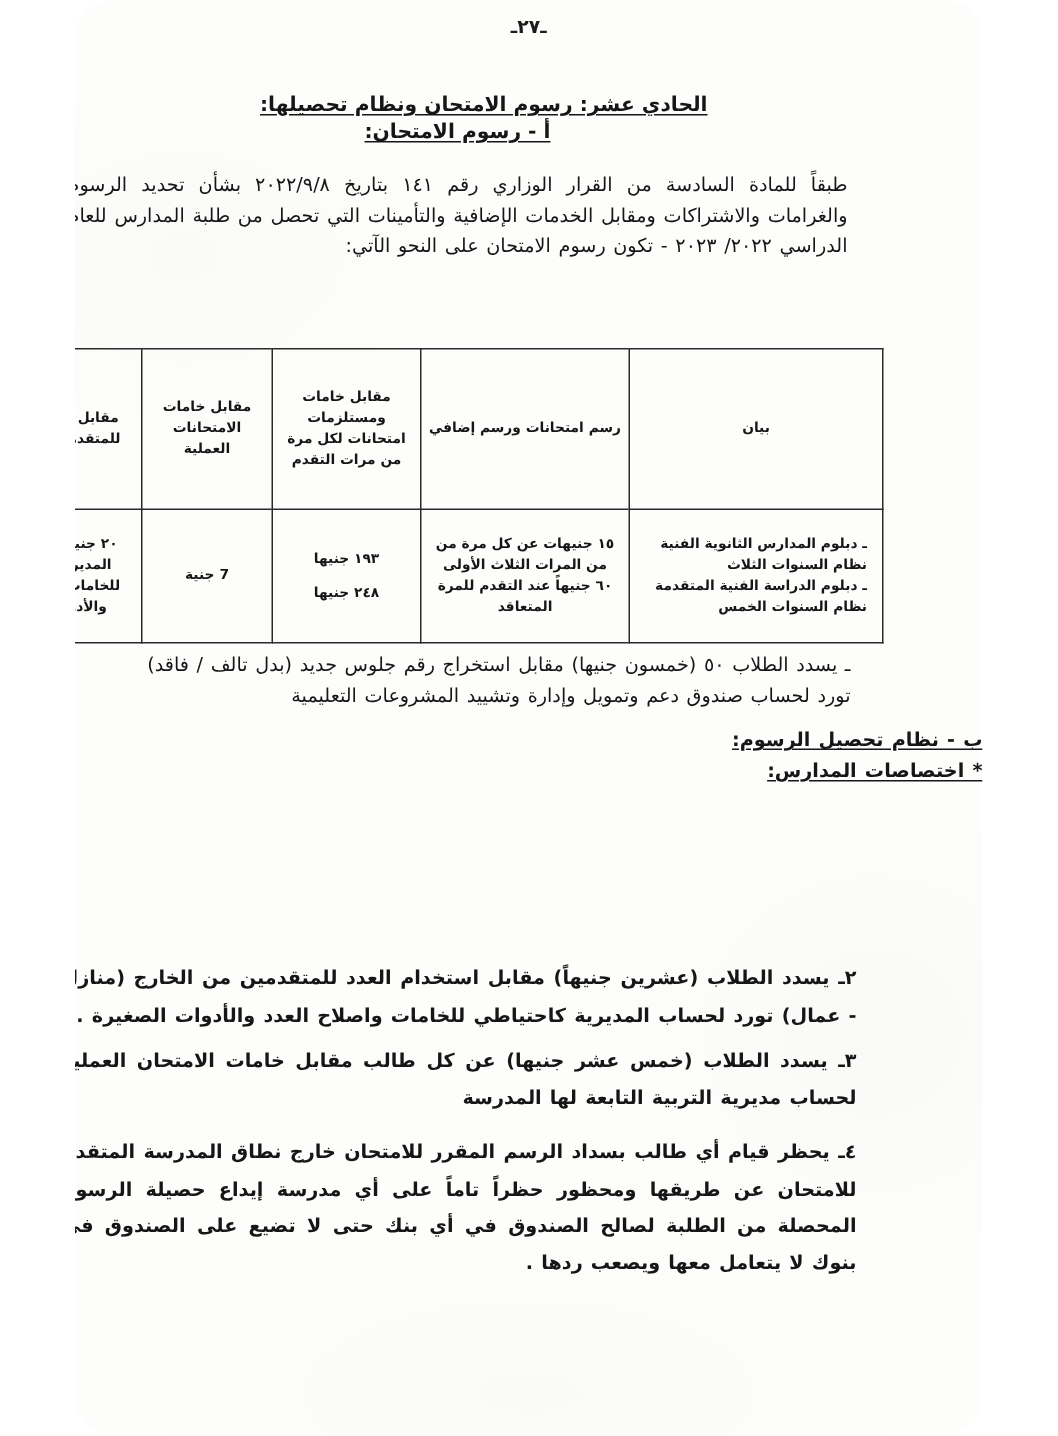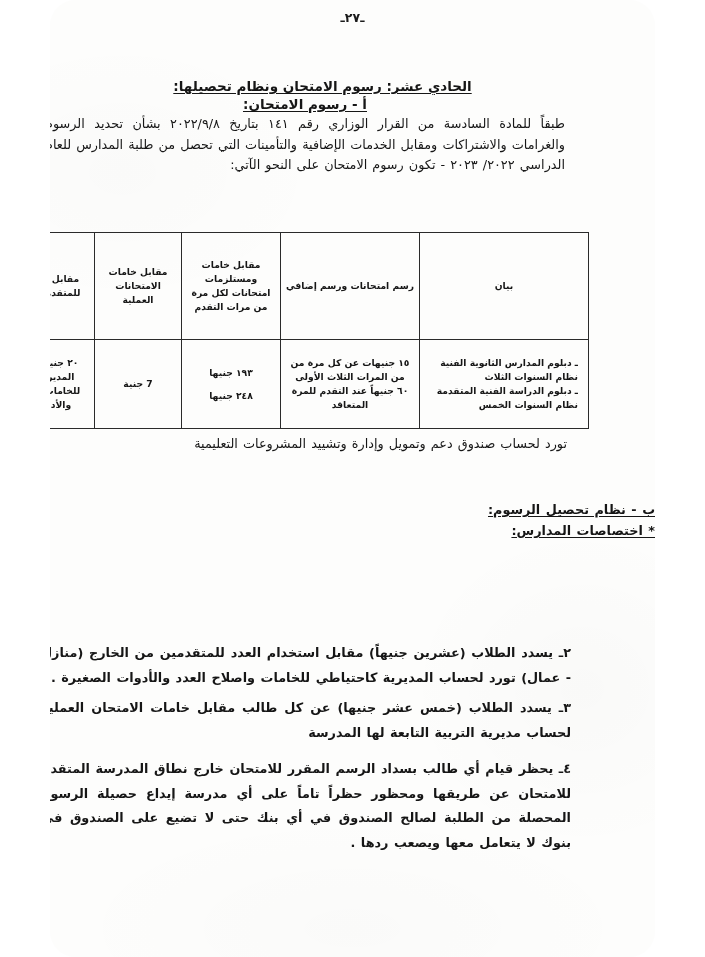--- a/index.html
+++ b/index.html
@@ -64,21 +64,21 @@
     display: block;
     text-align: center;
     padding-right: 60px;
   }
   .heading-main .line2 {
     display: block;
     text-align: center;
     padding-right: 95px;
     margin-top: 2px;
   }
-  .u { text-decoration: underline; text-underline-offset: 2px; margin-top: 16px; }
+  .u { text-decoration: underline; text-underline-offset: 2px; }
 
   .para-body {
     font-size: 12.8px;
     font-weight: normal;
   }
 
   .sub-heading {
     font-size: 12.8px;
     font-weight: bold;
     direction: rtl;
@@ -192,20 +192,21 @@
           <span class="cell-spacer"></span>
           <span class="cell-amount">٢٤٨ جنيها</span>
         </td>
         <td class="col-amaliya">7 جنية</td>
         <td class="col-kharij">٢٠ جنيه تورد لحساب المديرية كاحتياطي للخامات وإصلاح العدد والأدوات الصغيرة</td>
       </tr>
     </tbody>
   </table>
 
   <div class="blk para-body" id="note-fifty">
+    <span class="right-tail">ـ يسدد الطلاب ٥٠ (خمسون جنيها) مقابل استخراج رقم جلوس جديد (بدل تالف / فاقد)</span>
     <span class="centered-tail">تورد لحساب صندوق دعم وتمويل وإدارة وتشييد المشروعات التعليمية</span>
   </div>
 
   <div class="blk sub-heading u" id="heading-b">ب - نظام تحصيل الرسوم:</div>
   <div class="blk sub-heading u" id="heading-star">*   اختصاصات المدارس:</div>
 
   <div class="blk listitem" id="item-2">٢ـ يسدد الطلاب (عشرين جنيهاً) مقابل استخدام العدد للمتقدمين من الخارج (منازل - عمال) تورد لحساب المديرية كاحتياطي للخامات واصلاح العدد والأدوات الصغيرة .</div>
   <div class="blk listitem" id="item-3">٣ـ يسدد الطلاب (خمس عشر جنيها) عن كل طالب مقابل خامات الامتحان العملية لحساب مديرية التربية التابعة لها المدرسة</div>
   <div class="blk listitem" id="item-4">٤ـ يحظر قيام أي طالب بسداد الرسم المقرر للامتحان خارج نطاق المدرسة المتقدم للامتحان عن طريقها ومحظور حظراً تاماً على أي مدرسة إيداع حصيلة الرسوم المحصلة من الطلبة لصالح الصندوق في أي بنك حتى لا تضيع على الصندوق في بنوك لا يتعامل معها ويصعب ردها .</div>
 

